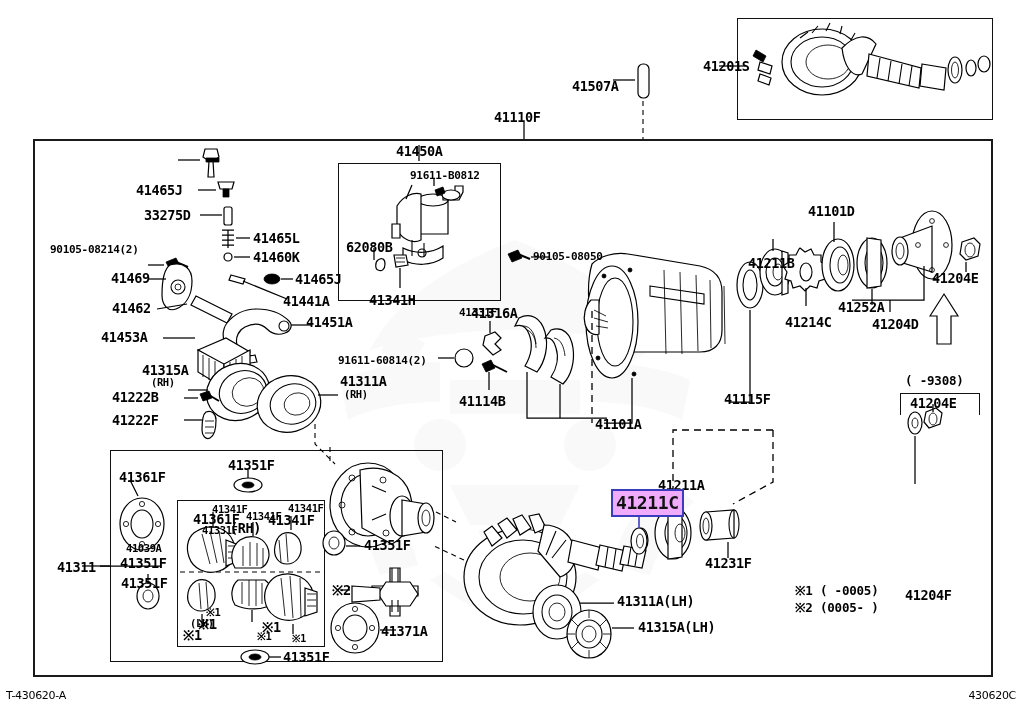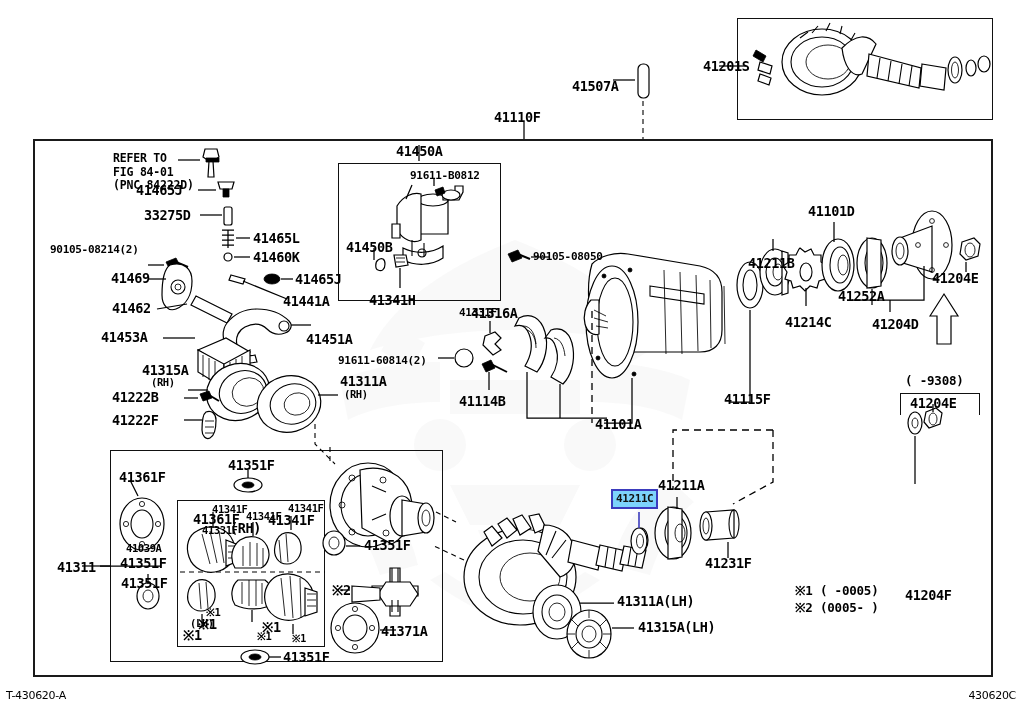--- a/index.html
+++ b/index.html
@@ -46,22 +46,22 @@
   .lbl.foot{
     font-family:"DejaVu Sans","Liberation Sans",sans-serif;
     font-size:11px;font-weight:normal;letter-spacing:-.3px;
   }
   .lbl.rt{text-align:right;}
 
   
   .lbl-hi{
     position:absolute;white-space:nowrap;
     font-family:"DejaVu Sans Mono","Liberation Mono",monospace;
-    font-weight:bold;font-size:11px;letter-spacing:-.4px;
-    background:#7dd3fc;border:2px solid #3b3bbd;
+    font-weight:bold;font-size:18px;letter-spacing:-.4px;
+    background:#f0abfc;border:2px solid #3b3bbd;
     padding:1px 3px 2px 3px;color:#111;
     box-sizing:border-box;
   }
 
   
   svg.art{position:absolute;left:0;top:0;width:1024px;height:707px;overflow:visible;}
   svg.art *{vector-effect:non-scaling-stroke;}
   .ln{stroke:#000;stroke-width:1.25;fill:none;}
   .ln-th{stroke:#000;stroke-width:1.9;fill:none;}
   .ln-f{stroke:#000;stroke-width:1.1;fill:none;}
@@ -510,57 +510,52 @@
       <path class="ln" d="M293 624 v10"></path>
     </g>
 
   </svg>
 
   <div class="lbl" style="left:494px;top:110px;">41110F</div>
   <div class="lbl" style="left:572px;top:79px;">41507A</div>
   <div class="lbl" style="left:679px;top:59px;margin-left:24px;">41201S</div>
   <div class="lbl" style="left:396px;top:144px;">41450A</div>
   <div class="lbl sm" style="left:410px;top:170px;">91611-B0812</div>
-  <div class="lbl" style="left:346px;top:240px;">41450B</div>
+  <div class="lbl" style="left:346px;top:240px;">62080B</div>
   <div class="lbl" style="left:369px;top:293px;">41341H</div>
   <div class="lbl sm" style="left:533px;top:251px;">90105-08050</div>
 
-  <div class="lbl refer" style="left:113px;top:152px;">
-    <span>REFER TO</span><br>
-    <span>FIG 84-01</span><br>
-    <span>(PNC 84222D)</span>
-  </div>
   <div class="lbl" style="left:136px;top:183px;">41465J</div>
   <div class="lbl" style="left:144px;top:208px;">33275D</div>
   <div class="lbl" style="left:253px;top:231px;">41465L</div>
   <div class="lbl" style="left:253px;top:250px;">41460K</div>
   <div class="lbl" style="left:295px;top:272px;">41465J</div>
   <div class="lbl sm" style="left:50px;top:244px;">90105-08214(2)</div>
   <div class="lbl" style="left:111px;top:271px;">41469</div>
   <div class="lbl" style="left:283px;top:294px;">41441A</div>
   <div class="lbl" style="left:112px;top:301px;">41462</div>
-  <div class="lbl" style="left:306px;top:315px;margin-top:17px;">41451A</div>
+  <div class="lbl" style="left:306px;top:315px;">41451A</div>
   <div class="lbl" style="left:101px;top:330px;">41453A</div>
   <div class="lbl" style="left:142px;top:363px;">41315A</div>
   <div class="lbl sub" style="left:151px;top:377px;">(RH)</div>
   <div class="lbl" style="left:340px;top:374px;">41311A</div>
   <div class="lbl sub" style="left:344px;top:389px;">(RH)</div>
   <div class="lbl sm" style="left:338px;top:355px;">91611-60814(2)</div>
   <div class="lbl" style="left:112px;top:390px;">41222B</div>
   <div class="lbl" style="left:112px;top:413px;">41222F</div>
   <div class="lbl sm" style="left:459px;top:307px;">41331F</div>
 
   <div class="lbl" style="left:471px;top:306px;">41316A</div>
   <div class="lbl" style="left:459px;top:394px;">41114B</div>
   <div class="lbl" style="left:595px;top:417px;">41101A</div>
   <div class="lbl" style="left:724px;top:392px;">41115F</div>
   <div class="lbl" style="left:748px;top:224px;margin-top:32px;">41211B</div>
   <div class="lbl" style="left:808px;top:204px;">41101D</div>
   <div class="lbl" style="left:785px;top:315px;">41214C</div>
-  <div class="lbl" style="left:838px;top:289px;">41252A</div>
+  <div class="lbl" style="left:838px;top:300px;">41252A</div>
   <div class="lbl" style="left:872px;top:317px;">41204D</div>
   <div class="lbl" style="left:932px;top:271px;">41204E</div>
   <div class="lbl note" style="left:905px;top:374px;text-align:center;">(    -9308)</div>
   <div class="lbl" style="left:910px;top:396px;">41204E</div>
   <div class="lbl" style="left:905px;top:588px;">41204F</div>
 
   <div class="lbl" style="left:658px;top:478px;">41211A</div>
   <div class="lbl-hi" style="left:611px;top:489px;">41211C</div>
   <div class="lbl" style="left:705px;top:556px;">41231F</div>
   <div class="lbl" style="left:617px;top:594px;">41311A(LH)</div>

